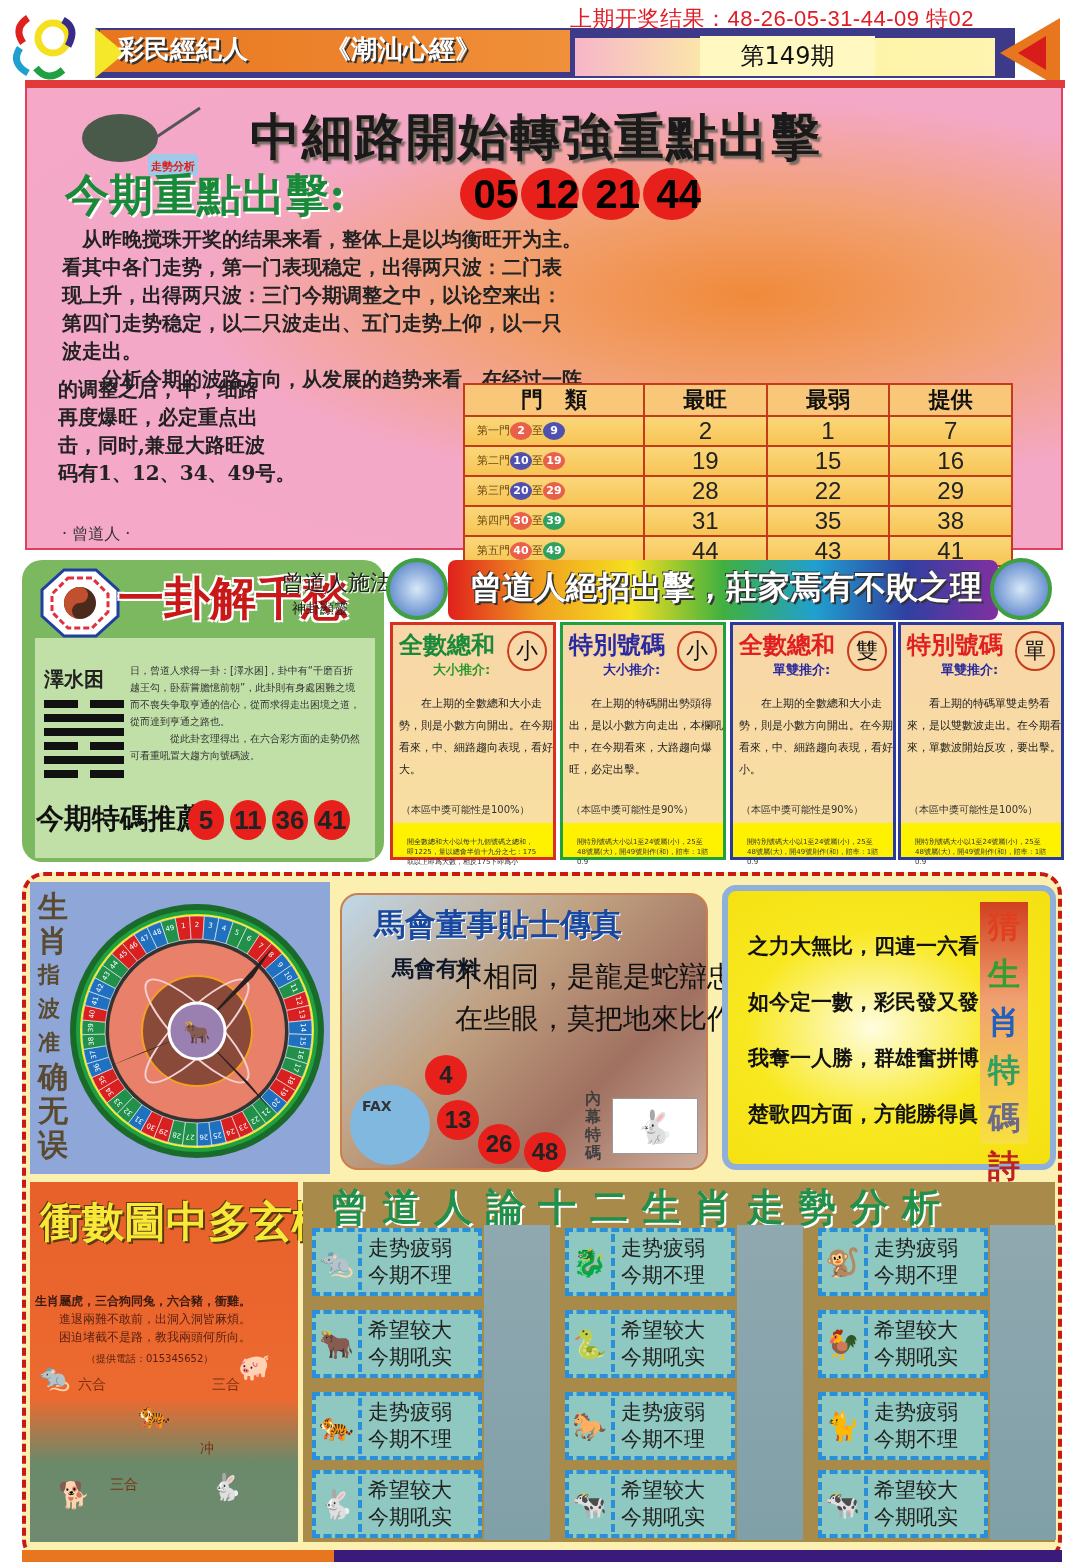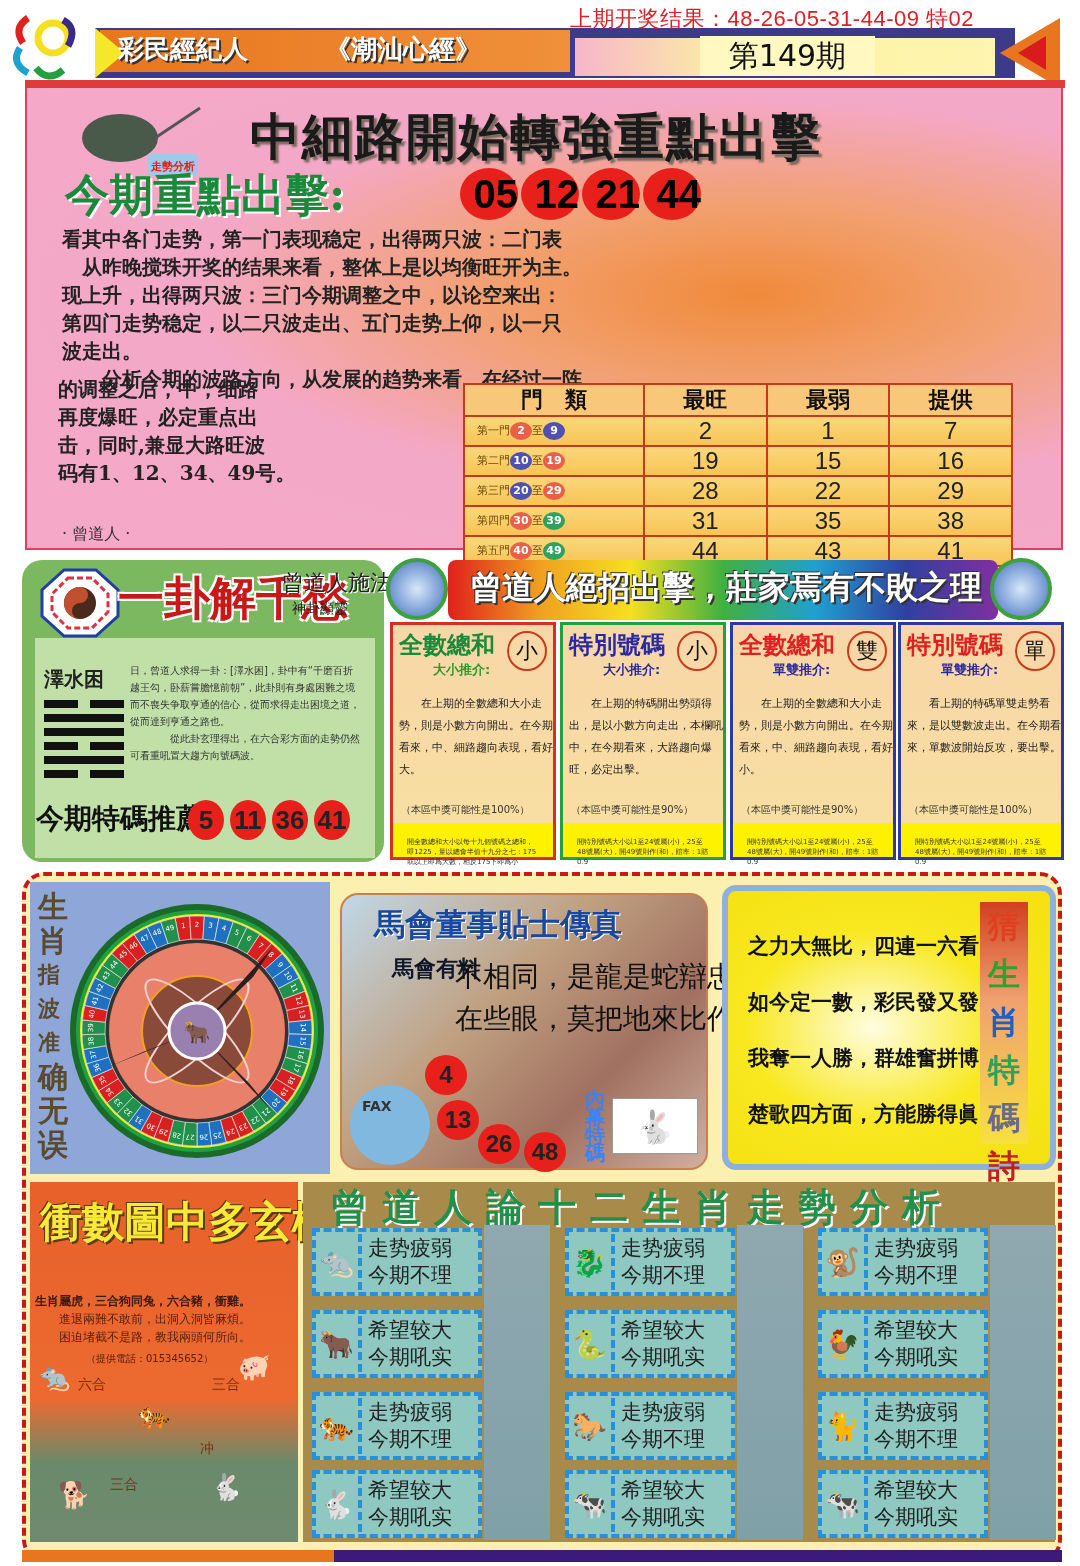--- a/index.html
+++ b/index.html
@@ -7,21 +7,21 @@
 .abs{position:absolute}
 
 .hdr-result{left:570px;top:4px;font-size:22px;color:#e01c24;font-family:"Liberation Sans",sans-serif;letter-spacing:0.5px}
 .hdr-bar{left:95px;top:28px;width:920px;height:50px;background:#3e3a8a}
 .hdr-orange{left:100px;top:30px;width:470px;height:42px;background:linear-gradient(90deg,#e8761e,#f0903a)}
 .hdr-tri{left:95px;top:28px;width:0;height:0;border-top:25px solid transparent;border-bottom:25px solid transparent;border-left:30px solid #f5e82a}
 .logo{left:8px;top:8px;width:86px;height:76px}
 .brand{left:118px;top:32px;font-size:26px;color:#fff;font-weight:bold;font-family:"DejaVu Serif",serif;text-shadow:2px 2px 0 #333}
 .series{left:325px;top:32px;font-size:26px;color:#fff;font-weight:bold;font-family:"DejaVu Serif",serif;text-shadow:2px 2px 0 #333}
 .issue-box{left:575px;top:38px;width:420px;height:38px;background:linear-gradient(90deg,#f6b6c8,#fdf5a0 40%,#fff4b0);}
-.issue{left:700px;top:36px;width:175px;height:40px;background:#fff8c0;font-size:30px;color:#111;text-align:center;line-height:40px}
+.issue{left:700px;top:36px;width:175px;height:40px;background:#fff8c0;font-size:24px;color:#111;text-align:center;line-height:40px}
 .hdr-arrow{left:1000px;top:18px;width:0;height:0;border-top:35px solid transparent;border-bottom:35px solid transparent;border-right:60px solid #e8761e}
 .hdr-arrow2{left:1018px;top:36px;width:0;height:0;border-top:17px solid transparent;border-bottom:17px solid transparent;border-right:28px solid #d81c1c}
 .redline{left:25px;top:80px;width:1040px;height:8px;background:#e03a3a}
 
 .pink{left:25px;top:88px;width:1038px;height:462px;background:radial-gradient(ellipse at 70% 45%,#f08a3a 0%,#f2a070 25%,#f4a8c8 55%,#f5a8c8 100%);border:2px solid #e04060;border-top:none}
 .fish{left:70px;top:98px;width:140px;height:80px}
 .headline{left:250px;top:104px;font-size:50px;font-weight:bold;font-family:"DejaVu Serif",serif;color:#1a1a1a;text-shadow:3px 3px 2px #7a6a60;letter-spacing:2px}
 .key-label{left:65px;top:166px;font-size:44px;font-weight:bold;font-family:"DejaVu Serif",serif;color:#1a8a3a;text-shadow:2px 2px 0 #fff}
 .ball{display:inline-block;width:58px;height:52px;border-radius:50%;background:#e8201c;color:#000000;font-weight:bold;font-size:40px;text-align:right;line-height:52px;margin-right:3px;font-family:"Liberation Sans",sans-serif}
 .balls{left:460px;top:168px}
@@ -68,21 +68,21 @@
 
 .bframe{left:22px;top:872px;width:1040px;height:690px;border:4px dashed #c81818;border-radius:22px;background:#fbf0b0}
 .wheel-panel{left:30px;top:882px;width:300px;height:292px;background:#8ea6d8}
 .wheel-side{left:38px;top:890px;width:40px;font-size:30px;font-weight:bold;color:#5a4a30;line-height:34px;font-family:"DejaVu Sans",sans-serif}
 .wheel{left:68px;top:902px;width:258px;height:258px}
 .fax-panel{left:340px;top:893px;width:368px;height:277px;border-radius:18px;background:linear-gradient(135deg,#c0d8e8,#c0a080 40%,#a07060 70%,#d0b0a0);border:2px solid #c88050;overflow:hidden}
 .fax-title{left:374px;top:904px;font-size:31px;font-weight:bold;color:#1848a0;font-family:"DejaVu Sans",sans-serif;text-shadow:1px 1px 0 #fff}
 .fax-sub{left:392px;top:954px;font-size:22px;font-weight:bold;color:#0f172a}
 .fax-poem{left:455px;top:956px;font-size:28px;color:#111;font-family:"Liberation Sans",sans-serif;line-height:42px}
 .fax-num{width:42px;height:40px;border-radius:50%;background:#e8201c;color:#222;font-weight:bold;font-size:24px;text-align:center;line-height:40px;font-family:"Liberation Sans",sans-serif}
-.fax-tag{left:585px;top:1090px;width:20px;font-size:20px;font-weight:bold;color:#3b82f6;line-height:18px}
+.fax-tag{left:585px;top:1090px;width:20px;font-size:16px;font-weight:bold;color:#404040;line-height:18px}
 .rabbit-box{left:612px;top:1098px;width:86px;height:56px;background:#fff;border:1px solid #999}
 .poem-panel{left:722px;top:885px;width:334px;height:285px;background:radial-gradient(ellipse at 45% 50%,#fffde0,#f8e820 50%,#f5e010);border:6px solid #8fb0d8;border-radius:14px}
 .poem-lines{left:748px;top:918px;font-size:21px;font-weight:bold;color:#111;line-height:56px;font-family:"DejaVu Sans",sans-serif}
 .poem-side{left:980px;top:902px;width:48px;height:242px;background:linear-gradient(#d04020,#f0a070 40%,#f8e040);font-size:32px;font-weight:bold;line-height:48px;text-align:center;font-family:"DejaVu Sans",sans-serif}
 .xuan{left:30px;top:1182px;width:268px;height:360px;background:linear-gradient(#e8602a 0%,#ec6a30 60%,#6a8a6a 78%,#708a70 100%)}
 .xuan-title{left:40px;top:1194px;font-size:42px;font-weight:bold;color:#f8e838;text-shadow:2px 2px 0 #5a3a10,-1px -1px 0 #5a3a10;font-family:"DejaVu Serif",serif}
 .xuan-text{left:35px;top:1292px;font-size:12px;color:#5a2010;line-height:18px;font-family:"DejaVu Serif",serif}
 .xuan-tel{left:86px;top:1352px;font-size:10px;color:#5a2010}
 .xuan-lbl{font-size:14px;color:#7a3010;font-family:"DejaVu Serif",serif}
 .zod-panel{left:303px;top:1182px;width:752px;height:360px;background:#a88a4a}
@@ -121,22 +121,22 @@
   <path d="M85 40 L130 10" stroke="#555" stroke-width="3"></path>
   <rect x="78" y="56" width="50" height="22" rx="4" fill="#a0c8e8"></rect>
   <text x="103" y="72" font-size="11" fill="#e0201c" text-anchor="middle" font-weight="bold">走勢分析</text>
 </svg>
 <div class="abs headline">中細路開始轉強重點出擊</div>
 <div class="abs key-label">今期重點出擊:</div>
 <div class="abs balls">
   <span class="ball">05</span><span class="ball">12</span><span class="ball">21</span><span class="ball">44</span>
 </div>
 <div class="abs para">
+  <p>　从昨晚搅珠开奖的结果来看，整体上是以均衡旺开为主。</p>
   <p>看其中各门走势，第一门表现稳定，出得两只波：二门表</p>
-  <p>　从昨晚搅珠开奖的结果来看，整体上是以均衡旺开为主。</p>
   <p>现上升，出得两只波：三门今期调整之中，以论空来出：</p>
   <p>第四门走势稳定，以二只波走出、五门走势上仰，以一只</p>
   <p>波走出。</p>
   <p>　　分析今期的波路方向，从发展的趋势来看，在经过一阵</p>
 </div>
 <div class="abs para2">
   <p>的调整之后，中，细路</p>
   <p>再度爆旺，必定重点出</p>
   <p>击，同时,兼显大路旺波</p>
   <p>码有1、12、34、49号。</p>

